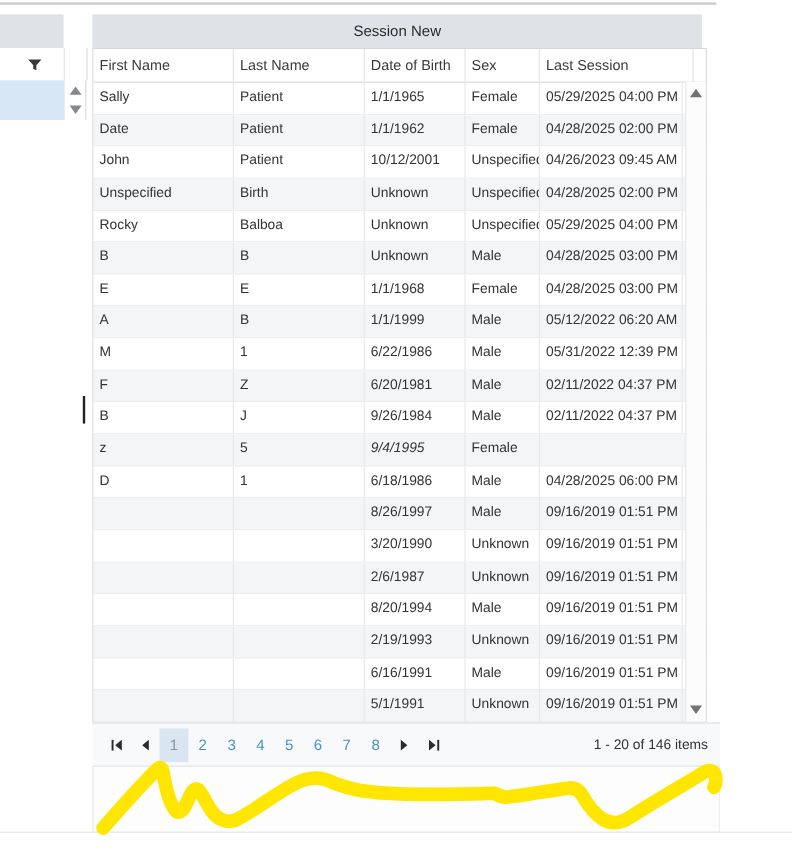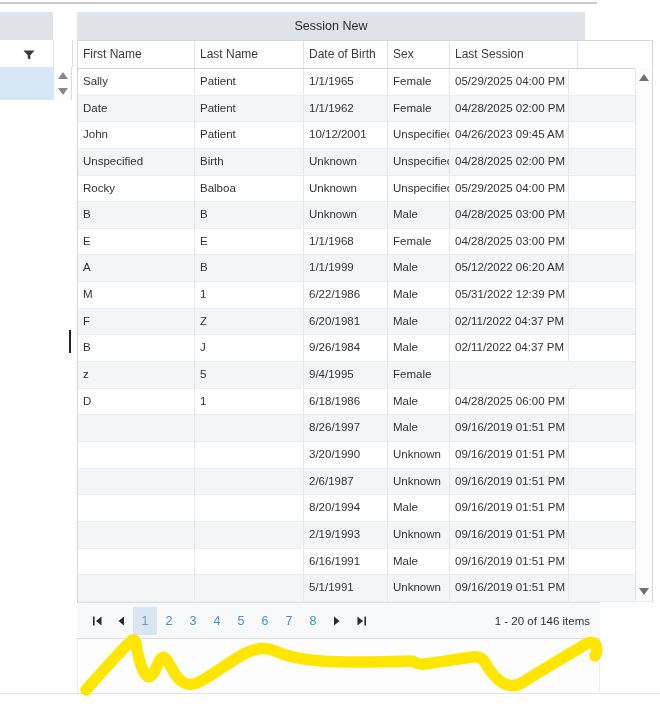--- a/index.html
+++ b/index.html
@@ -24,21 +24,21 @@
     border-top:7px solid #85888c;}
 
   .caret{position:absolute;left:69px;top:330px;width:2px;height:23px;background:#222;}
 
   
   .create-new{position:absolute;left:77px;top:12px;width:508px;height:28px;background:#dfe2e6;
     border:none;font-family:"Liberation Sans",sans-serif;font-size:12.5px;color:#2b2b2b;
     text-align:center;cursor:pointer;}
 
   
-  .grid{position:absolute;left:77px;top:40px;width:576px;height:562px;background:#fff;
+  .grid{position:absolute;left:77px;top:40px;width:512px;height:562px;background:#fff;
     border:1px solid #d5d8db;box-sizing:border-box;}
   .grid-header{display:flex;height:27px;border-bottom:1px solid #d5d8db;background:#fff;}
   .h-cell{box-sizing:border-box;border-right:1px solid #e2e5e8;padding-left:5px;
     font-size:12px;color:#3a3a3a;line-height:26px;white-space:nowrap;overflow:hidden;}
   .h-filler{flex:1;}
   .grid-row{display:flex;height:26.65px;box-sizing:border-box;border-bottom:1px solid #ebedef;background:#fff;}
   .grid-row.alt{background:#f4f5f6;}
   .g-cell{box-sizing:border-box;border-right:1px solid #e6e8eb;padding-left:5px;
     font-size:11.5px;color:#333;line-height:25px;white-space:nowrap;overflow:hidden;}
   .vscroll{position:absolute;top:27px;right:0;width:17px;height:533px;background:#fcfcfd;
@@ -175,21 +175,21 @@
         <div class="grid-row">
           <div class="g-cell" style="width: 117px;">B</div>
           <div class="g-cell" style="width: 109px;">J</div>
           <div class="g-cell" style="width: 84px;">9/26/1984</div>
           <div class="g-cell" style="width: 62px;">Male</div>
           <div class="g-cell" style="width: 119px;">02/11/2022 04:37 PM</div>
         </div>
         <div class="grid-row alt">
           <div class="g-cell" style="width: 117px;">z</div>
           <div class="g-cell" style="width: 109px;">5</div>
-          <div class="g-cell" style="width: 84px;">9/4/1995</div>
+          <div class="g-cell" style="width: 84px; font-style: italic;">9/4/1995</div>
           <div class="g-cell" style="width: 62px;">Female</div>
         </div>
         <div class="grid-row">
           <div class="g-cell" style="width: 117px;">D</div>
           <div class="g-cell" style="width: 109px;">1</div>
           <div class="g-cell" style="width: 84px;">6/18/1986</div>
           <div class="g-cell" style="width: 62px;">Male</div>
           <div class="g-cell" style="width: 119px;">04/28/2025 06:00 PM</div>
         </div>
         <div class="grid-row alt">

